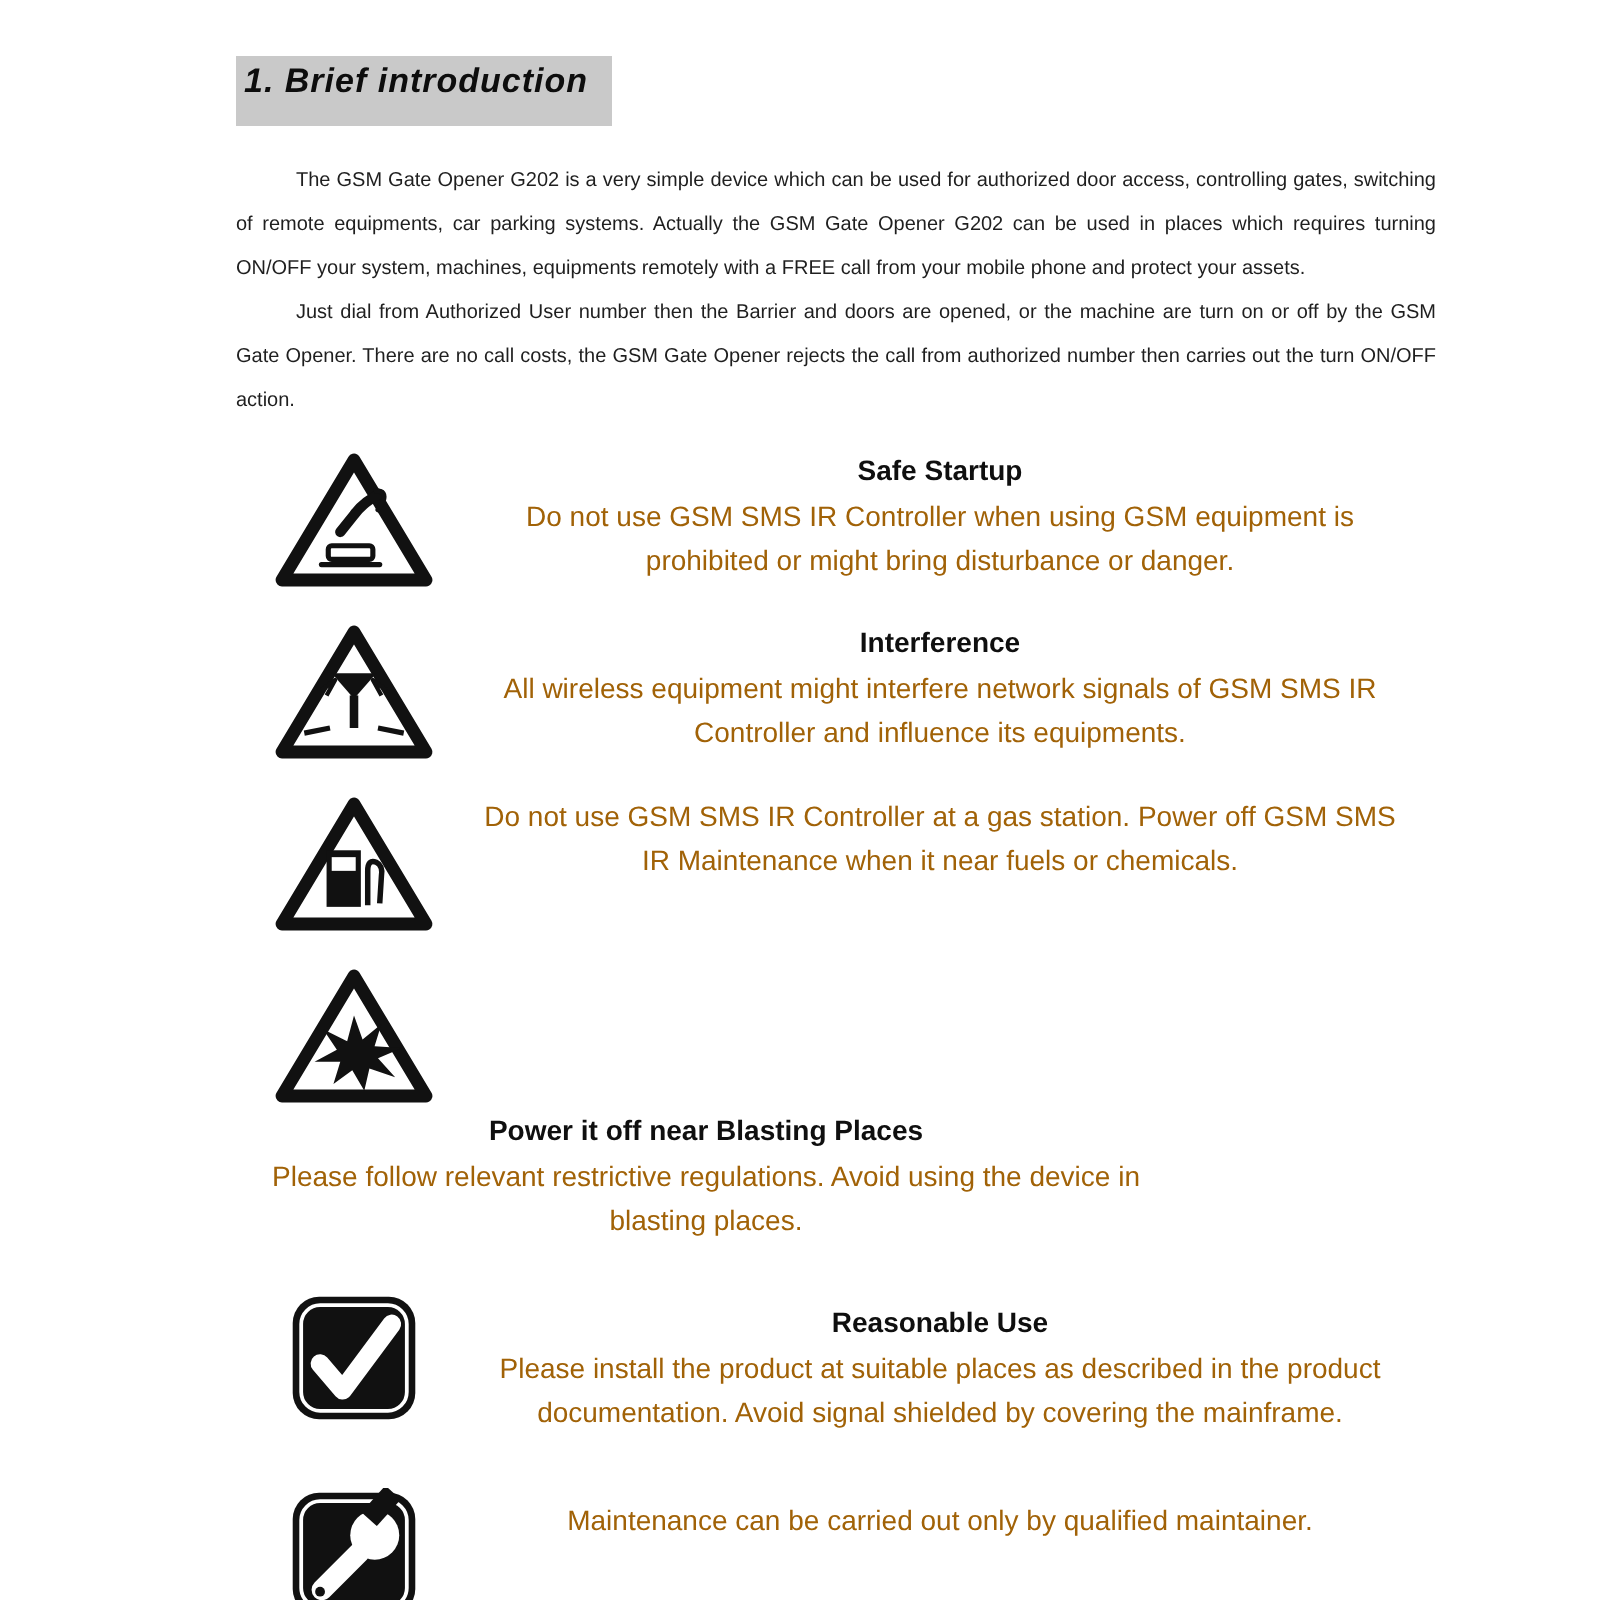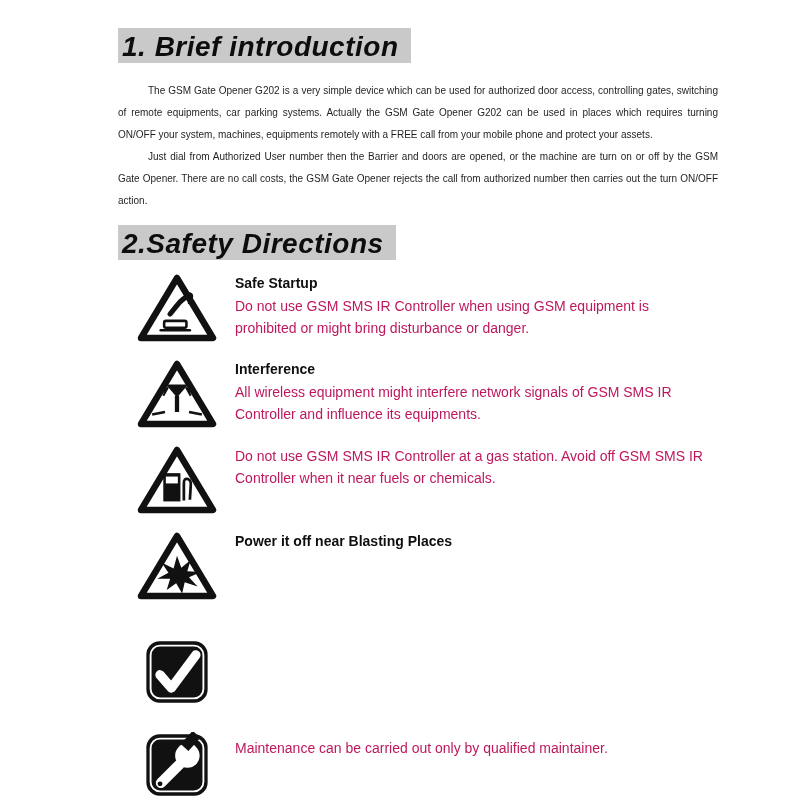--- a/index.html
+++ b/index.html
@@ -13,90 +13,88 @@
   }
   .content {
     position:absolute;
     left:118px; top:28px;
     width:600px;
   }
   .heading-wrap { margin:0; }
   .doc-heading {
     display:inline-block;
     background:#c9c9c9;
-    font-size:28px;
+    font-size:17px;
     font-weight:bold;
     font-style:italic;
     letter-spacing:0.5px;
     color:#0d0d0d;
-    padding:3px 12px 0 4px;
+    padding:3px 12px 12px 4px;
     line-height:1.15;
   }
   .para {
     margin:0;
     font-size:10px;
     line-height:22px;
     text-align:justify;
     text-indent:30px;
     color:#1f1f1f;
   }
   .para-first { margin-top:17px; }
   .heading-2-wrap { margin-top:13px; }
   .safety-list { margin-top:12px; }
   .safety-item {
     display:flex;
     align-items:flex-start;
     margin-bottom:14px;
   }
-  .safety-item.gap-lg { margin-bottom:34px; }
+  .safety-item.gap-lg { margin-bottom:22px;flex-direction:column; }
   .safety-item.gap-xl { margin-bottom:24px; }
   .icon-cell {
     flex:none;
     width:117px;
     display:flex;
     justify-content:center;
   }
   .tri-icon { width:84px; height:72px; }
   .sq-icon  { width:66px; height:66px; margin-top:3px; }
   .text-cell {
     flex:1;
     max-width:470px;
     padding-top:1px;
+    text-align:center;
   }
   .text-cell.offset { padding-top:8px; }
   .safety-title {
     font-size:14px;
     font-weight:bold;
     color:#0f0f0f;
     margin:0 0 2px 0;
     line-height:20px;
   }
   .safety-desc {
     font-size:14px;
     line-height:22px;
-    color:#be185d;
+    color:#a16207;
     margin:0;
   }
 </style>
 </head>
 <body>
 
 <div class="page">
   <div class="content">
 
     <div class="heading-wrap">
       <span class="doc-heading">1. Brief introduction</span>
     </div>
 
     <p class="para para-first">The GSM Gate Opener G202 is a very simple device which can be used for authorized door access, controlling gates, switching of remote equipments, car parking systems. Actually the GSM Gate Opener G202 can be used in places which requires turning ON/OFF your system, machines, equipments remotely with a FREE call from your mobile phone and protect your assets.</p>
     <p class="para">Just dial from Authorized User number then the Barrier and doors are opened, or the machine are turn on or off by the GSM Gate Opener. There are no call costs, the GSM Gate Opener rejects the call from authorized number then carries out the turn ON/OFF action.</p>
 
-    <div class="heading-wrap heading-2-wrap">
-      <span class="doc-heading">2.Safety Directions</span>
-    </div>
 
     <div class="safety-list">
 
       <div class="safety-item">
         <div class="icon-cell">
           <svg class="tri-icon" viewBox="0 0 96 84">
             <polygon points="48,7 90,77 6,77" fill="none" stroke="#111" stroke-width="7.5" stroke-linejoin="round"></polygon>
             <g stroke="#111" fill="none" stroke-linecap="round">
               <path d="M63,27 q-9,4 -15,12 l-8,10" stroke-width="6"></path>
               <path d="M61,25 q6,0 4,6 l-3,5" stroke-width="3"></path>
@@ -132,43 +130,48 @@
       <div class="safety-item">
         <div class="icon-cell">
           <svg class="tri-icon" viewBox="0 0 96 84">
             <polygon points="48,7 90,77 6,77" fill="none" stroke="#111" stroke-width="7.5" stroke-linejoin="round"></polygon>
             <rect x="32" y="34" width="20" height="33" fill="#111"></rect>
             <rect x="35" y="38" width="14" height="8" fill="#fff"></rect>
             <path d="M56,66 V46 q0,-7 5,-5 q4,2 3,8 l-1,16" fill="none" stroke="#111" stroke-width="3.2"></path>
           </svg>
         </div>
         <div class="text-cell">
-          <p class="safety-desc">Do not use GSM SMS IR Controller at a gas station. Avoid off GSM SMS IR Controller when it near fuels or chemicals.</p>
+          <p class="safety-desc">Do not use GSM SMS IR Controller at a gas station. Power off GSM SMS IR Maintenance when it near fuels or chemicals.</p>
         </div>
       </div>
 
       <div class="safety-item gap-lg">
         <div class="icon-cell">
           <svg class="tri-icon" viewBox="0 0 96 84">
             <polygon points="48,7 90,77 6,77" fill="none" stroke="#111" stroke-width="7.5" stroke-linejoin="round"></polygon>
             <polygon fill="#111" points="48,30 53,44 64,35 60,48 76,49 62,55 72,66 57,61 54,74 47,62 36,70 40,57 25,57 38,50 30,38 44,45"></polygon>
           </svg>
         </div>
         <div class="text-cell">
           <p class="safety-title">Power it off near Blasting Places</p>
+          <p class="safety-desc">Please follow relevant restrictive regulations. Avoid using the device in blasting places.</p>
         </div>
       </div>
 
       <div class="safety-item gap-xl">
         <div class="icon-cell">
           <svg class="sq-icon" viewBox="0 0 70 70">
             <rect x="2.5" y="2.5" width="65" height="65" rx="14" fill="#111"></rect>
             <rect x="7" y="7" width="56" height="56" rx="10" fill="none" stroke="#fff" stroke-width="2"></rect>
             <path d="M17,38 L29,52 L55,17" fill="none" stroke="#fff" stroke-width="10" stroke-linecap="round" stroke-linejoin="round"></path>
           </svg>
+        </div>
+        <div class="text-cell offset">
+          <p class="safety-title">Reasonable Use</p>
+          <p class="safety-desc">Please install the product at suitable places as described in the product documentation. Avoid signal shielded by covering the mainframe.</p>
         </div>
       </div>
 
       <div class="safety-item">
         <div class="icon-cell">
           <svg class="sq-icon" viewBox="0 0 70 70">
             <rect x="2.5" y="2.5" width="65" height="65" rx="14" fill="#111"></rect>
             <rect x="7" y="7" width="56" height="56" rx="10" fill="none" stroke="#fff" stroke-width="2"></rect>
             <line x1="18" y1="54" x2="38" y2="34" stroke="#fff" stroke-width="11" stroke-linecap="round"></line>
             <circle cx="46" cy="25" r="13" fill="#fff"></circle>

